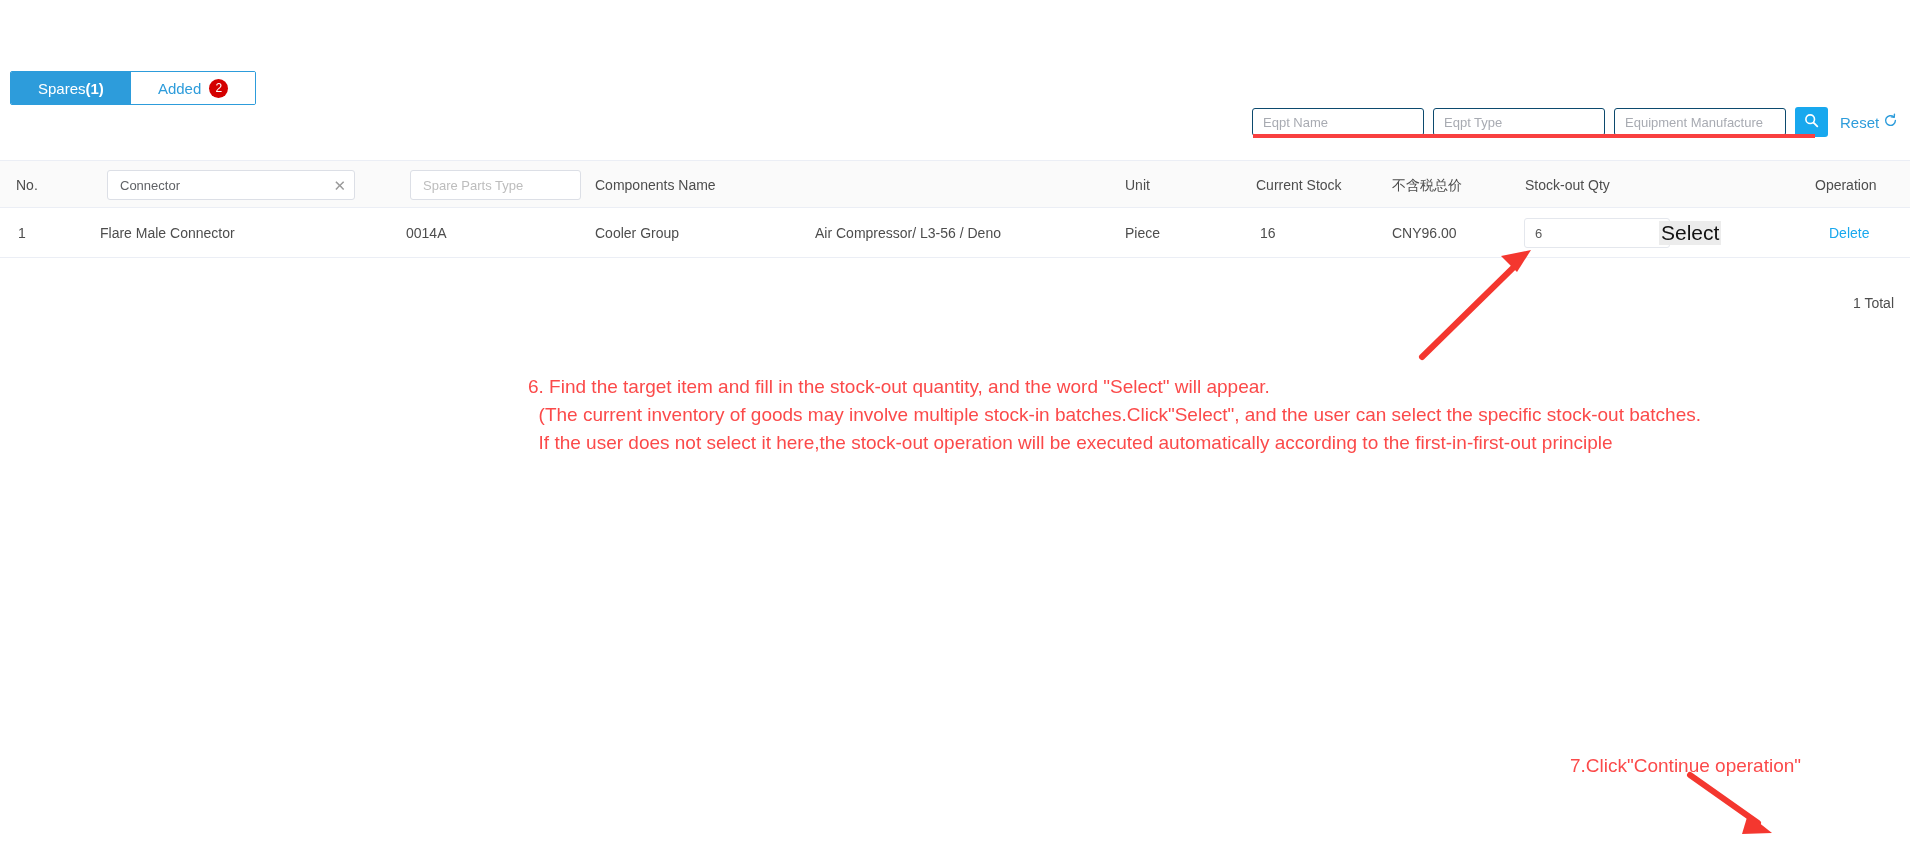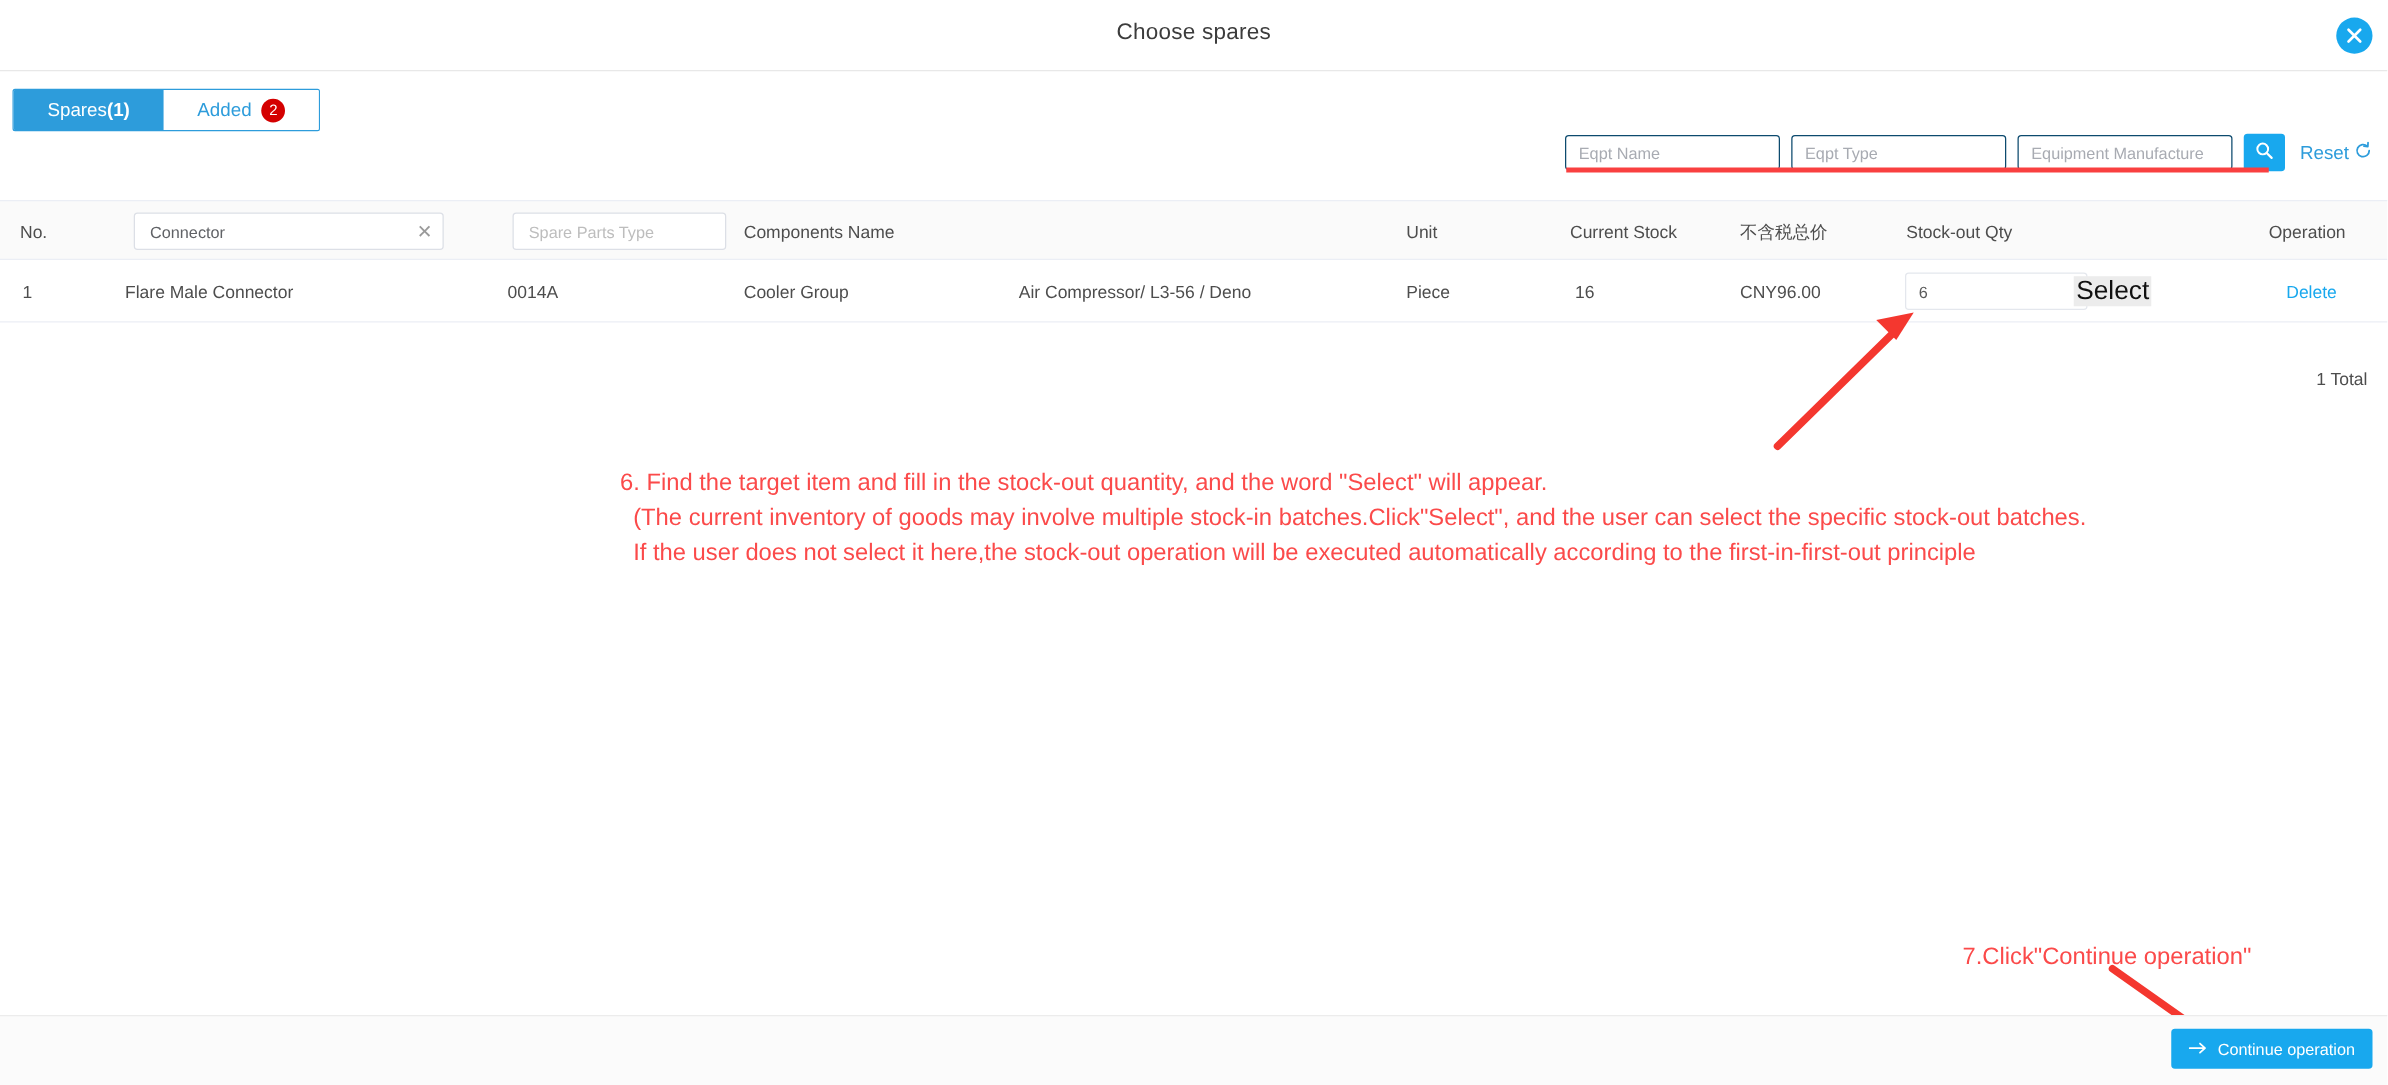--- a/index.html
+++ b/index.html
@@ -248,21 +248,21 @@
   .total-label {
     position: absolute;
     right: 16px; top: 295px;
     font-size: 14px;
     color: #4d4d4d;
   }
 
   
   .anno-steps {
     position: absolute;
-    left: 496px; top: 373px;
+    left: 528px; top: 373px;
     color: #fb4a4a;
     font-size: 19px;
     line-height: 28px;
     white-space: pre;
   }
   .anno-continue {
     left: 1570px; top: 755px;
     font-size: 19px;
   }
 
@@ -297,28 +297,20 @@
     gap: 8px;
     cursor: pointer;
     font-family: "Liberation Sans", sans-serif;
   }
 </style>
 </head>
 <body>
 
 <div id="app">
 
-  <div class="titlebar">
-    <div class="dialog-title">Choose spares</div>
-    <div class="close-btn">
-      <svg width="29" height="29" viewBox="0 0 29 29" aria-hidden="true">
-        <path d="M9.8 9.8 L19.2 19.2 M19.2 9.8 L9.8 19.2" stroke="#ffffff" stroke-width="2.1" stroke-linecap="round"></path>
-      </svg>
-    </div>
-  </div>
 
   <div class="tabs">
     <div class="tab active">
       <span>Spares</span>
         <span class="tab-count-bold">(1)</span>
     </div>
     <div class="tab">
       <span>Added</span>
       <span class="badge">2</span>
     </div>
@@ -400,24 +392,14 @@
     <g>
       <line x1="1422" y1="357" x2="1519" y2="262" stroke="#f4372f" stroke-width="6" stroke-linecap="round"></line>
       <polygon points="1531,250 1501,256 1517,272" fill="#f4372f"></polygon>
     </g>
     <g>
       <line x1="1690" y1="775" x2="1758" y2="823" stroke="#f4372f" stroke-width="6" stroke-linecap="round"></line>
       <polygon points="1772,833 1748,814 1742,834" fill="#f4372f"></polygon>
     </g>
   </svg>
 
-  <div class="footer">
-    <button class="continue-btn">
-      <span>
-        <svg width="15" height="11" viewBox="0 0 16 11" aria-hidden="true">
-          <path d="M0.8 5.5 H13.6 M9.6 1.6 L13.9 5.5 L9.6 9.4" fill="none" stroke="#ffffff" stroke-width="1.5" stroke-linecap="round" stroke-linejoin="round"></path>
-        </svg>
-      </span>
-      <span>Continue operation</span>
-    </button>
-  </div>
 
 </div>
 
 </body></html>

